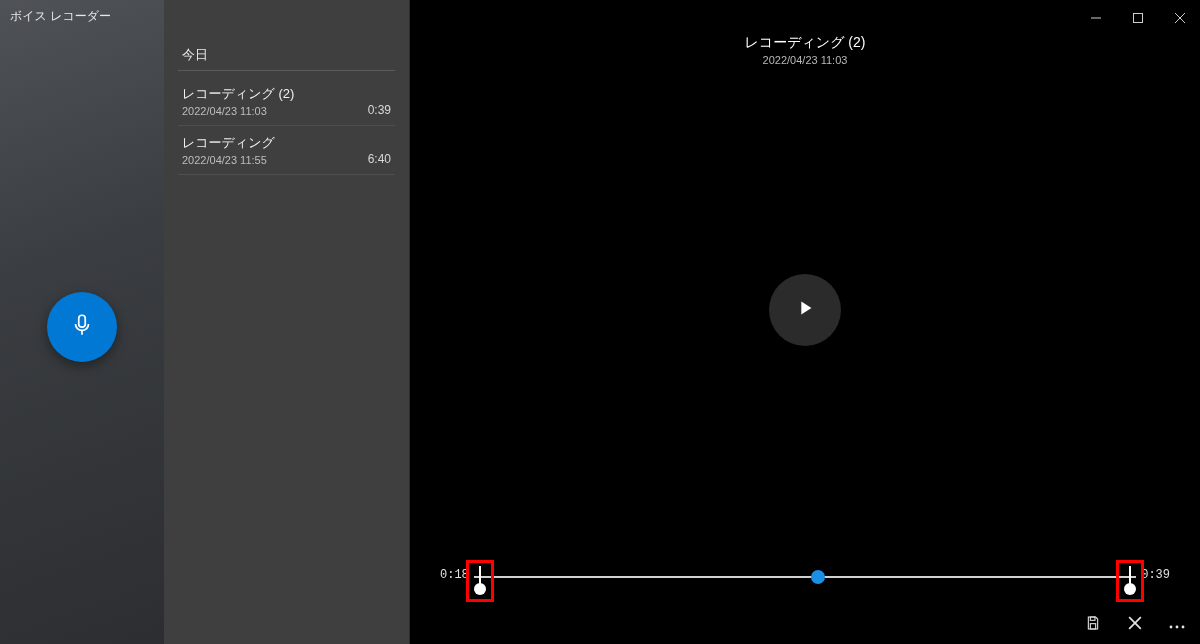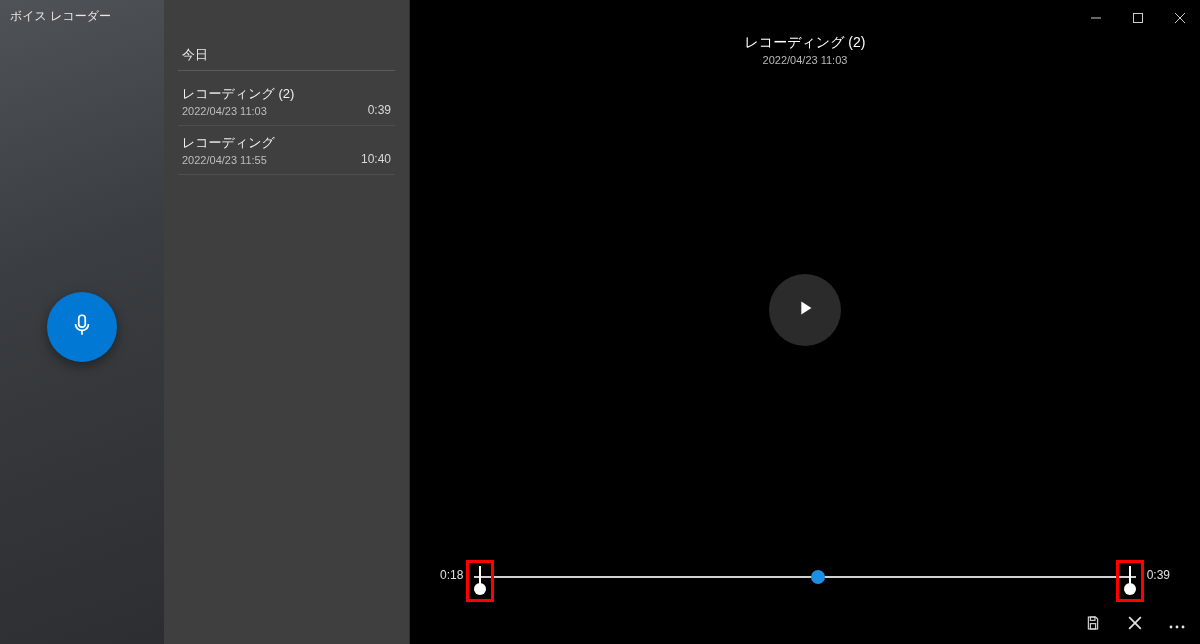--- a/index.html
+++ b/index.html
@@ -69,21 +69,21 @@
     flex: 1; display: flex; align-items: center; justify-content: center;
   }
   .play-btn {
     width: 72px; height: 72px; border-radius: 50%;
     background: #2b2b2b; display:flex; align-items:center; justify-content:center;
     cursor: pointer;
   }
 
   
   .trimbar {
-    position: relative; height: 80px; margin: 0 34px 10px 34px;
+    position: relative; height: 80px; margin: 0 34px 10px 34px; font-family: Liberation Mono, monospace;
   }
   .time-left  { position:absolute; left:-4px;  top:14px; font-size:12px; color:#e0e0e0; }
   .time-right { position:absolute; right:-4px; top:14px; font-size:12px; color:#e0e0e0; }
   .track {
     position:absolute; left:30px; right:30px; top:22px; height:2px;
     background:#d0d0d0;
   }
   .playhead {
     position:absolute; top:16px; width:14px; height:14px; border-radius:50%;
     background:#1a8fe3; transform:translateX(-50%);
@@ -137,21 +137,21 @@
         <span class="li-sub">2022/04/23 11:03</span>
       </div>
       <span class="li-dur">0:39</span>
     </div>
 
     <div class="list-item">
       <div class="li-left">
         <span class="li-title">レコーディング</span>
         <span class="li-sub">2022/04/23 11:55</span>
       </div>
-      <span class="li-dur">10:40</span>
+      <span class="li-dur">6:40</span>
     </div>
   </div>
 
   <div class="main">
 
     <div class="title-row">
       <div class="tb-btn">
         <svg width="12" height="12" viewBox="0 0 12 12">
             <line x1="1" y1="6" x2="11" y2="6" stroke="#cfcfcf" stroke-width="1"></line>
           </svg>

